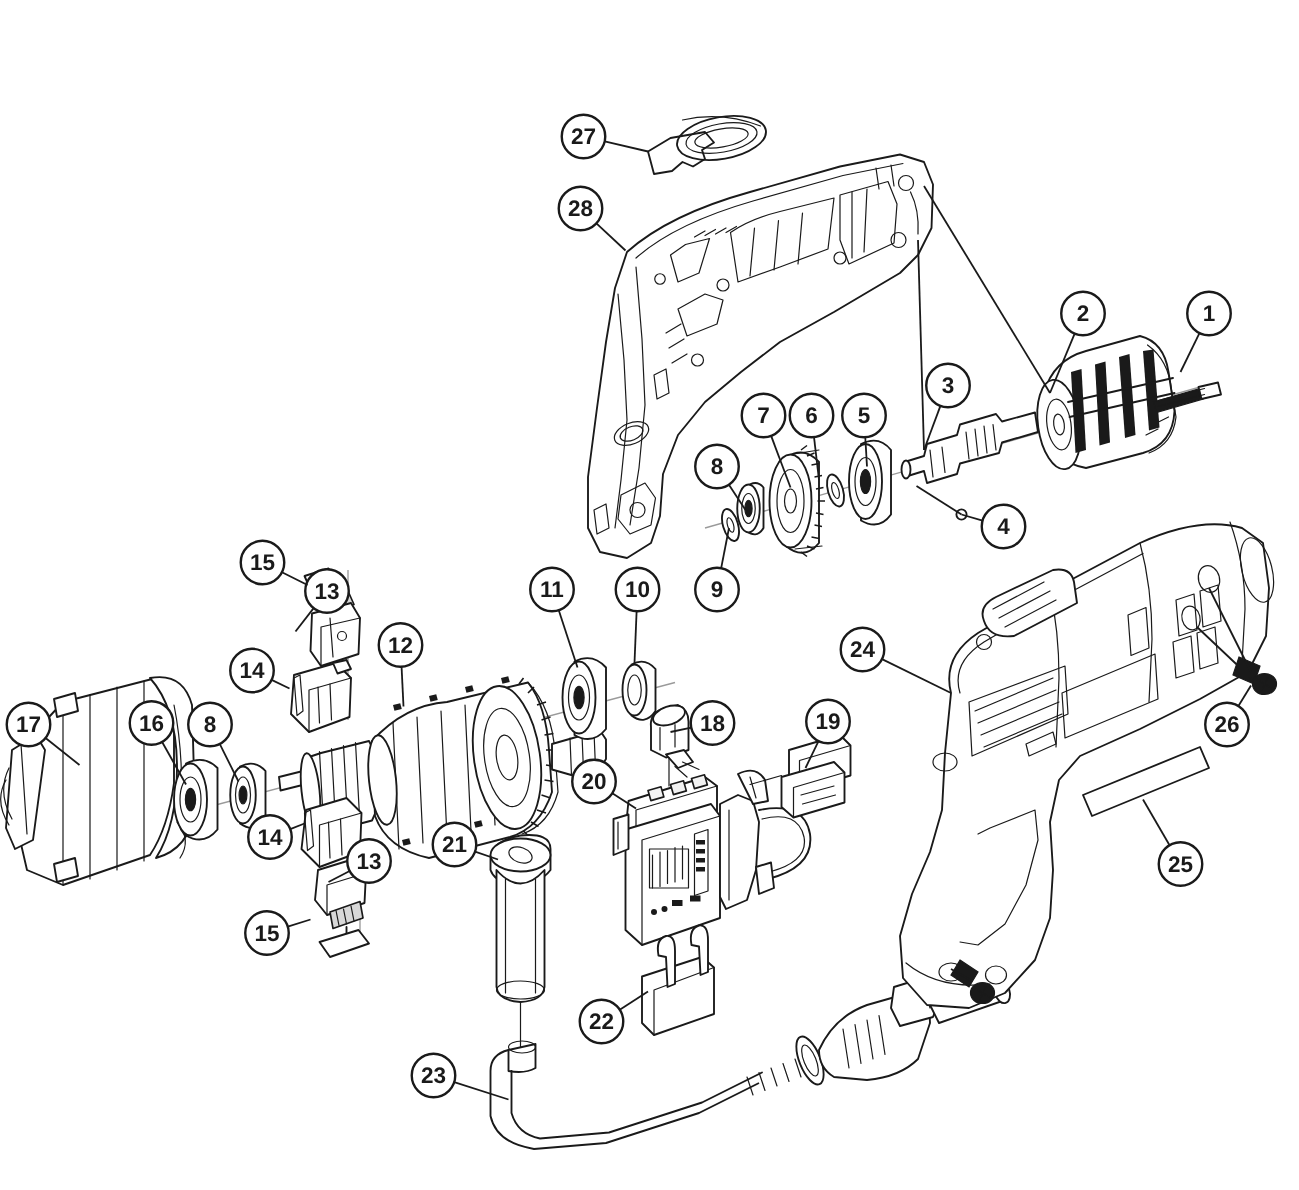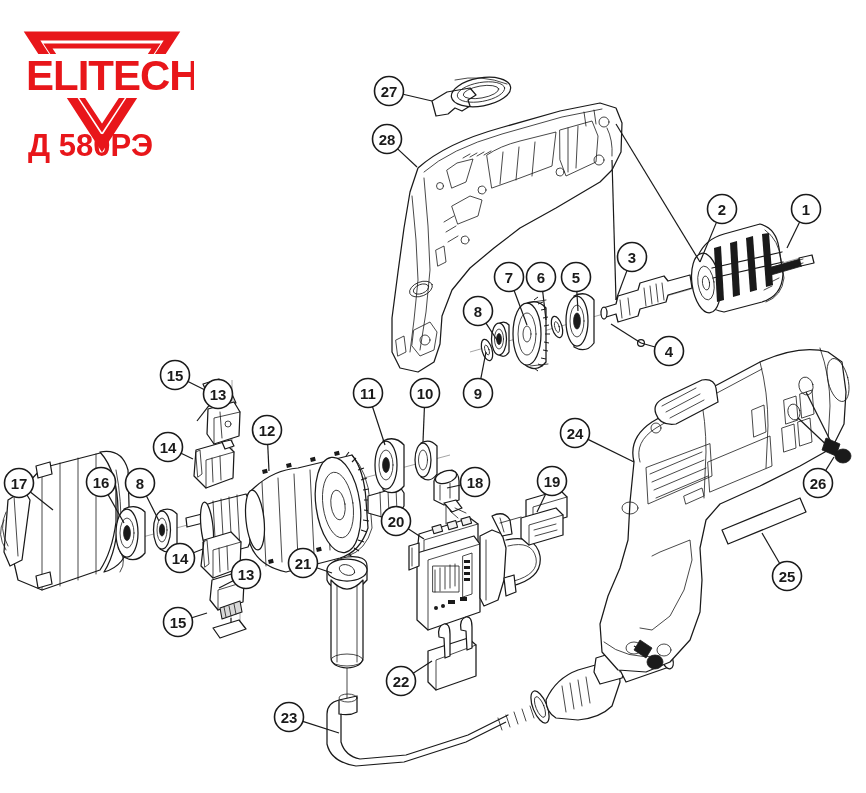--- a/index.html
+++ b/index.html
@@ -18,32 +18,20 @@
   .pt-fl{fill:#f2f2f2;stroke:#1a1a1a;stroke-width:1.1;stroke-linejoin:round;}
   .pt-fd{fill:#d8d8d8;stroke:#1a1a1a;stroke-width:1.1;stroke-linejoin:round;}
   .pt-dark{fill:#1a1a1a;stroke:#1a1a1a;stroke-width:0.8;}
   .axis{stroke:#9a9a9a;stroke-width:0.9;fill:none;}
 </style>
 </head>
 <body>
 
 <div id="sheet">
 
-  <div id="brand">
-    <svg width="180" height="150" viewBox="0 0 180 150">
-      <g>
-        <path d="M18 20 L158 20 L88 128 Z" fill="none" stroke="#e8161a" stroke-width="9"></path>
-        <path d="M30 28 L146 28 L88 118 Z" fill="#fff" stroke="none"></path>
-        <path d="M34 30 L142 30 L88 112 Z" fill="none" stroke="#e8161a" stroke-width="5"></path>
-      </g>
-      <rect x="8" y="38" width="164" height="44" fill="#ffffff"></rect>
-      <text x="12" y="74" class="bl" font-size="42" fill="#e8161a" letter-spacing="-1">ELITECH</text>
-      <text x="14" y="140" class="bl" font-size="31" fill="#e8161a">Д 580РЭ</text>
-    </svg>
-  </div>
 
   <svg id="diagram" viewBox="0 0 866 793">
 
     <g>
       <path class="pt-f" d="M432 101 L447 92 L470 88 L476 95 L468 100 L470 106 L462 111 L455 108 L448 114 L436 116 Z"></path>
       <g>
         <ellipse class="pt" cx="481" cy="92" rx="30" ry="14" transform="rotate(-10 481 92)"></ellipse>
         <ellipse class="pt-thin" cx="481" cy="92" rx="24" ry="9.5" transform="rotate(-10 481 92)"></ellipse>
         <ellipse class="pt-thin" cx="481" cy="92" rx="18" ry="6" transform="rotate(-10 481 92)"></ellipse>
         <path class="pt-thin" d="M455 80 Q481 74 507 84"></path>

